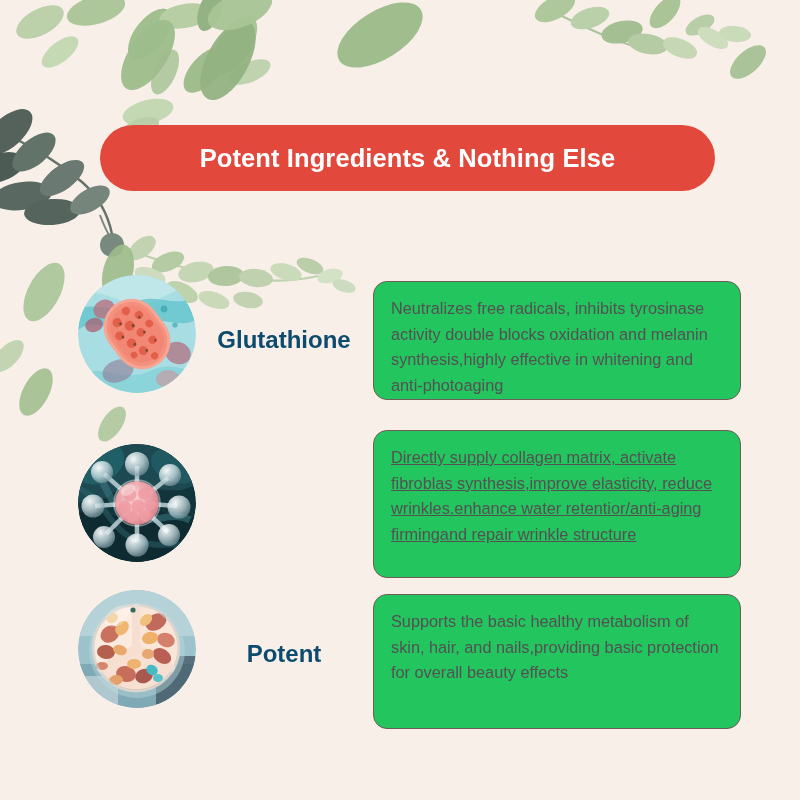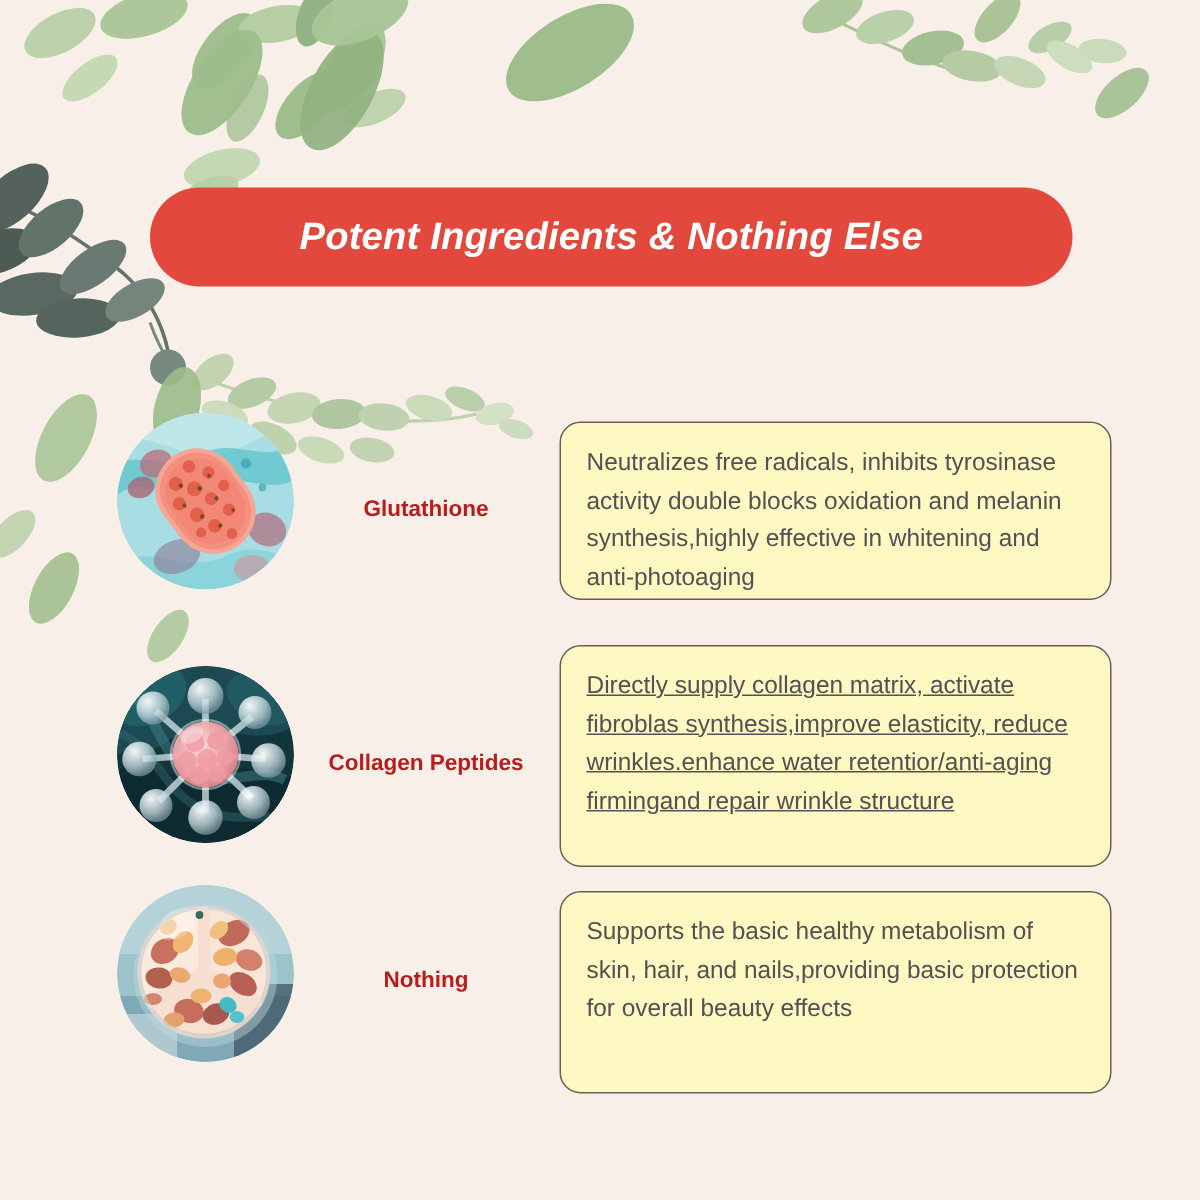--- a/index.html
+++ b/index.html
@@ -36,21 +36,20 @@
     align-items: center;
     justify-content: center;
     z-index: 5;
   }
   #header-title {
     color: #ffffff;
     font-size: 25.5px;
     font-weight: bold;
     letter-spacing: 0.1px;
     white-space: nowrap;
-    font-style: italic;
   }
 
   
   .ingredient-row {
     position: absolute;
     left: 0;
     width: 800px;
     display: flex;
     align-items: center;
     z-index: 4;
@@ -71,33 +70,33 @@
   #row-1 .ingredient-thumb { top: 16px; }
   #row-2 .ingredient-thumb { top: 2px; }
 
   .ingredient-thumb svg { display: block; width: 118px; height: 118px; }
 
   .ingredient-name {
     position: absolute;
     left: 200px;
     width: 168px;
     text-align: center;
-    color: #b91c1c;
-    font-size: 15px;
+    color: #0c4a6e;
+    font-size: 24px;
     font-weight: bold;
     line-height: 27px;
   }
 
   .ingredient-desc-box {
     position: absolute;
     left: 373px;
     width: 368px;
     border: 1.3px solid #6f5c56;
     border-radius: 14px;
-    background: #fef9c3;
+    background: #22c55e;
     box-sizing: border-box;
     color: #555052;
     font-size: 16.3px;
     line-height: 25.6px;
     padding: 14px 16px 14px 17px;
   }
   #row-0 .ingredient-desc-box { top: 8px; height: 119px; }
   #row-1 .ingredient-desc-box { top: 2px; height: 148px; text-decoration: underline; }
   #row-2 .ingredient-desc-box { top: 6px; height: 135px; }
 </style>
@@ -312,21 +311,20 @@
             <circle cx="60" cy="62" r="6.6"></circle>
           <circle cx="72" cy="61" r="5.6"></circle>
             <circle cx="54" cy="73" r="6"></circle>
           <circle cx="67" cy="72" r="5.6"></circle>
         </g>
         <circle cx="59" cy="59" r="23" fill="none" stroke="#ffffff" stroke-width="1.6" opacity="0.45"></circle>
         <ellipse cx="50" cy="46" rx="8" ry="5" transform="rotate(-28 50 46)" fill="#ffffff" opacity="0.35"></ellipse>
       </g>
     </svg>
   </div>
-  <div class="ingredient-name">Collagen Peptides</div>
   <div class="ingredient-desc-box">Directly supply collagen matrix, activate fibroblas synthesis,improve elasticity, reduce wrinkles.enhance water retentior/anti-aging firmingand repair wrinkle structure</div>
 </div>
 
 <div class="ingredient-row" id="row-2">
   <div class="ingredient-thumb">
     <svg viewBox="0 0 118 118" xmlns="http://www.w3.org/2000/svg">
       <defs>
         <clipPath id="clip2">
             <circle cx="59" cy="59" r="59"></circle>
           </clipPath>
@@ -382,15 +380,15 @@
           <ellipse cx="42" cy="60" rx="7" ry="5" transform="rotate(14 42 60)" fill="#e9a96e"></ellipse>
           <ellipse cx="34" cy="28" rx="6" ry="5" transform="rotate(-28 34 28)" fill="#f1c68a"></ellipse>
           <ellipse cx="24" cy="76" rx="6" ry="4" fill="#d4856a"></ellipse>
         </g>
         <circle cx="55" cy="20" r="2.6" fill="#3a6a5e"></circle>
         <ellipse cx="40" cy="26" rx="14" ry="9" transform="rotate(-34 40 26)" fill="#ffffff" opacity="0.28"></ellipse>
         <circle cx="58" cy="58" r="43" fill="none" stroke="#cfe0e4" stroke-width="3" opacity="0.5"></circle>
       </g>
     </svg>
   </div>
-  <div class="ingredient-name">Nothing</div>
+  <div class="ingredient-name">Potent</div>
   <div class="ingredient-desc-box">Supports the basic healthy metabolism of skin, hair, and nails,providing basic protection for overall beauty effects</div>
 </div>
 
 </body></html>

